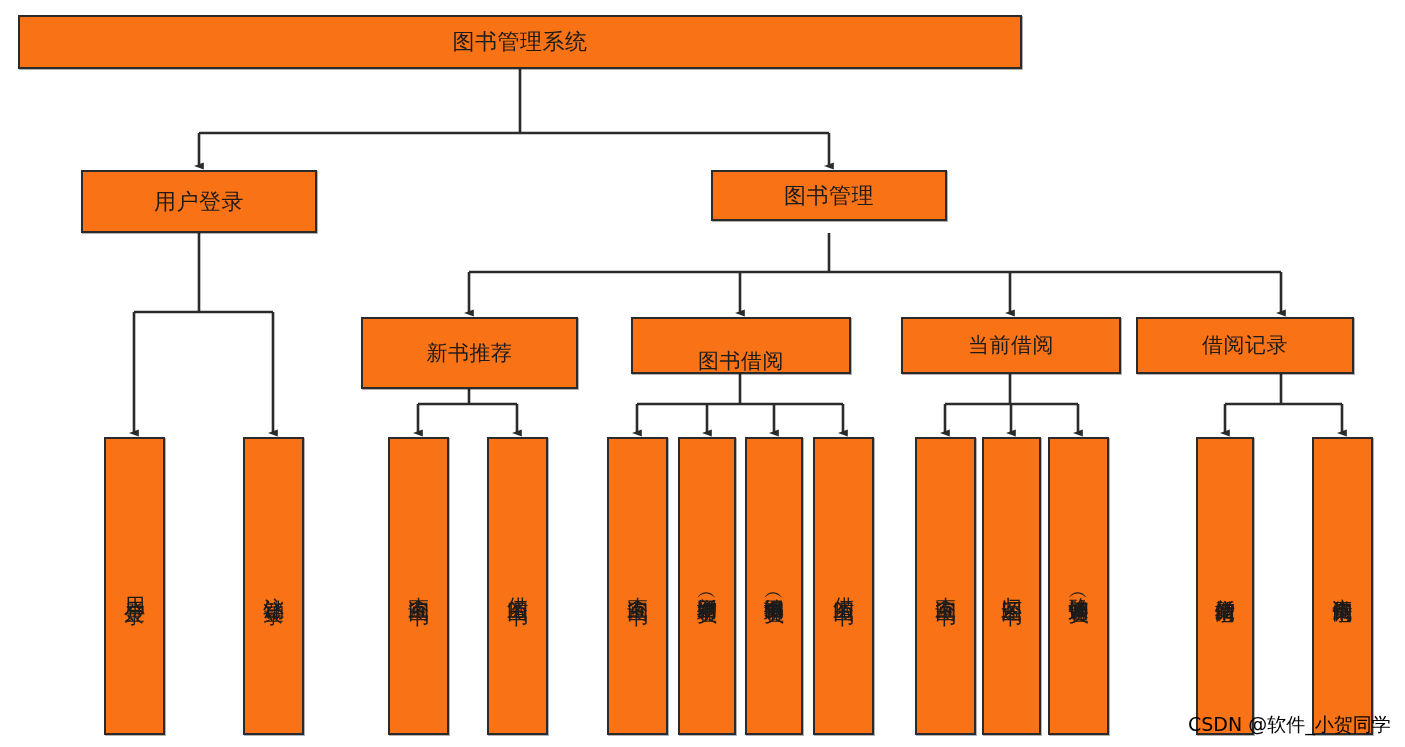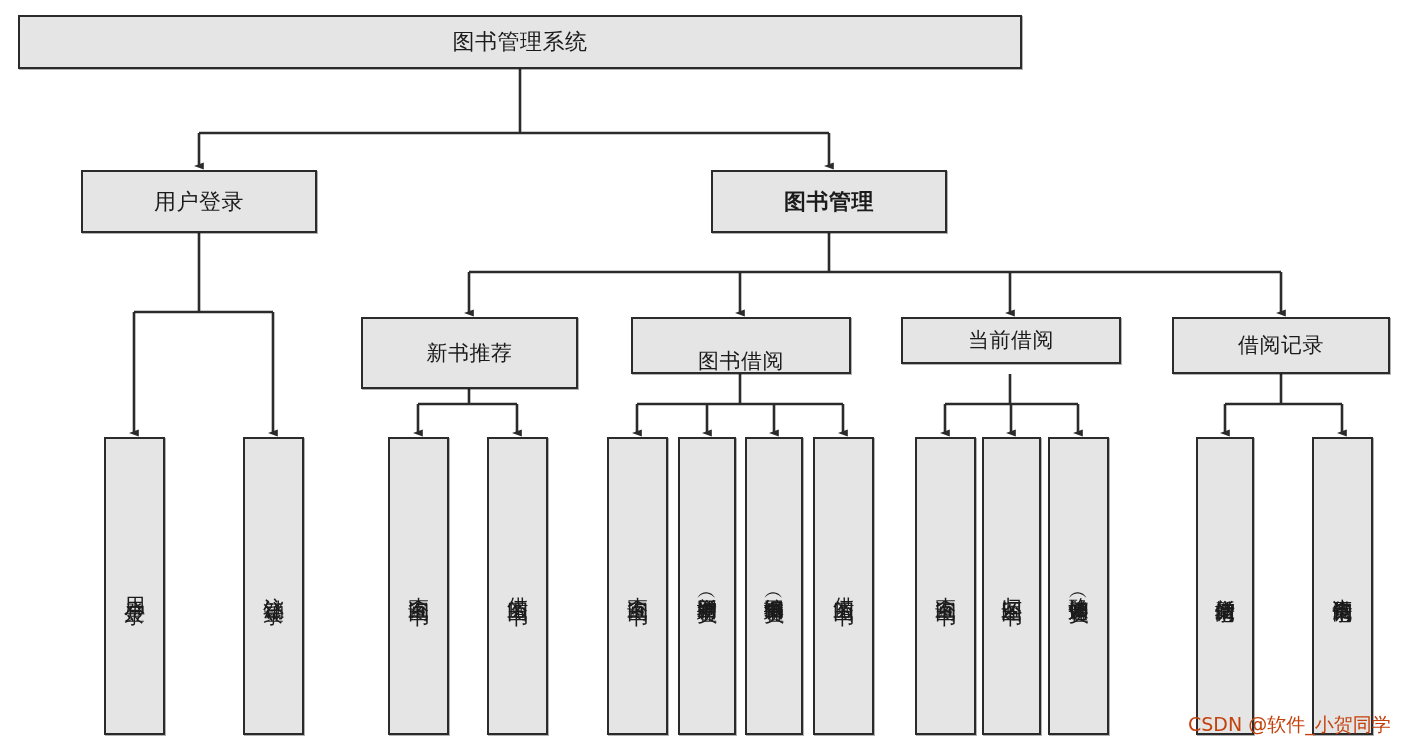--- a/index.html
+++ b/index.html
@@ -21,21 +21,21 @@
     position: absolute;
     left: 0;
     top: 0;
     width: 1405px;
     height: 747px;
   }
   .node-box {
     position: absolute;
     box-sizing: border-box;
     border: 2px solid #2b2b2b;
-    background: #e5e5e5;
+    background: #f97316;
     display: flex;
     align-items: center;
     justify-content: center;
     box-shadow: 1px 1px 0 rgba(0,0,0,0.30);
   }
   .node-label {
     color: #1b1b1b;
     font-size: 21px;
     line-height: 1.06;
     letter-spacing: 0.5px;
@@ -51,21 +51,21 @@
   }
   .node-box.level1 .node-label { font-size: 22px; }
   .node-box.level2 .node-label { font-size: 22px; }
   .node-box.level3 .node-label { font-size: 21px; }
   .node-box.narrow .node-label { font-size: 20px; letter-spacing: 1px; }
   #watermark {
     position: absolute;
     left: 1188px;
     top: 712px;
     font-size: 19px;
-    color: #c2410c;
+    color: #000000;
     white-space: nowrap;
     user-select: none;
   }
 </style>
 </head>
 <body>
 
 <div id="diagram-root">
 
   <svg id="diagram-svg" viewBox="0 0 1405 747" xmlns="http://www.w3.org/2000/svg">
@@ -133,34 +133,34 @@
     </g>
   </svg>
 
   <div class="node-box level1" style="left:18px; top:15px; width:1004px; height:54px;">
     <span class="node-label">图书管理系统</span>
   </div>
 
   <div class="node-box level2" style="left:81px; top:170px; width:236px; height:63px;">
     <span class="node-label">用户登录</span>
   </div>
-  <div class="node-box level2" style="left:711px; top:170px; width:236px; height:63px;font-weight:bold;">
+  <div class="node-box level2" style="left:711px; top:170px; width:236px; height:51px;">
     <span class="node-label">图书管理</span>
   </div>
 
   <div class="node-box level3" style="left:361px; top:317px; width:217px; height:72px;">
     <span class="node-label">新书推荐</span>
   </div>
   <div class="node-box level3" style="left:631px; top:317px; width:220px; height:57px;align-items:flex-end;">
     <span class="node-label">图书借阅</span>
   </div>
-  <div class="node-box level3" style="left:901px; top:317px; width:220px; height:47px;">
+  <div class="node-box level3" style="left:901px; top:317px; width:220px; height:57px;">
     <span class="node-label">当前借阅</span>
   </div>
-  <div class="node-box level3" style="left:1172px; top:317px; width:218px; height:57px;">
+  <div class="node-box level3" style="left:1136px; top:317px; width:218px; height:57px;">
     <span class="node-label">借阅记录</span>
   </div>
 
   <div class="node-box vertical" style="left:104px; top:437px; width:61px; height:298px;">
     <span class="node-label">用户登录</span>
   </div>
   <div class="node-box vertical" style="left:243px; top:437px; width:61px; height:298px;">
     <span class="node-label">注销登录</span>
   </div>
 

